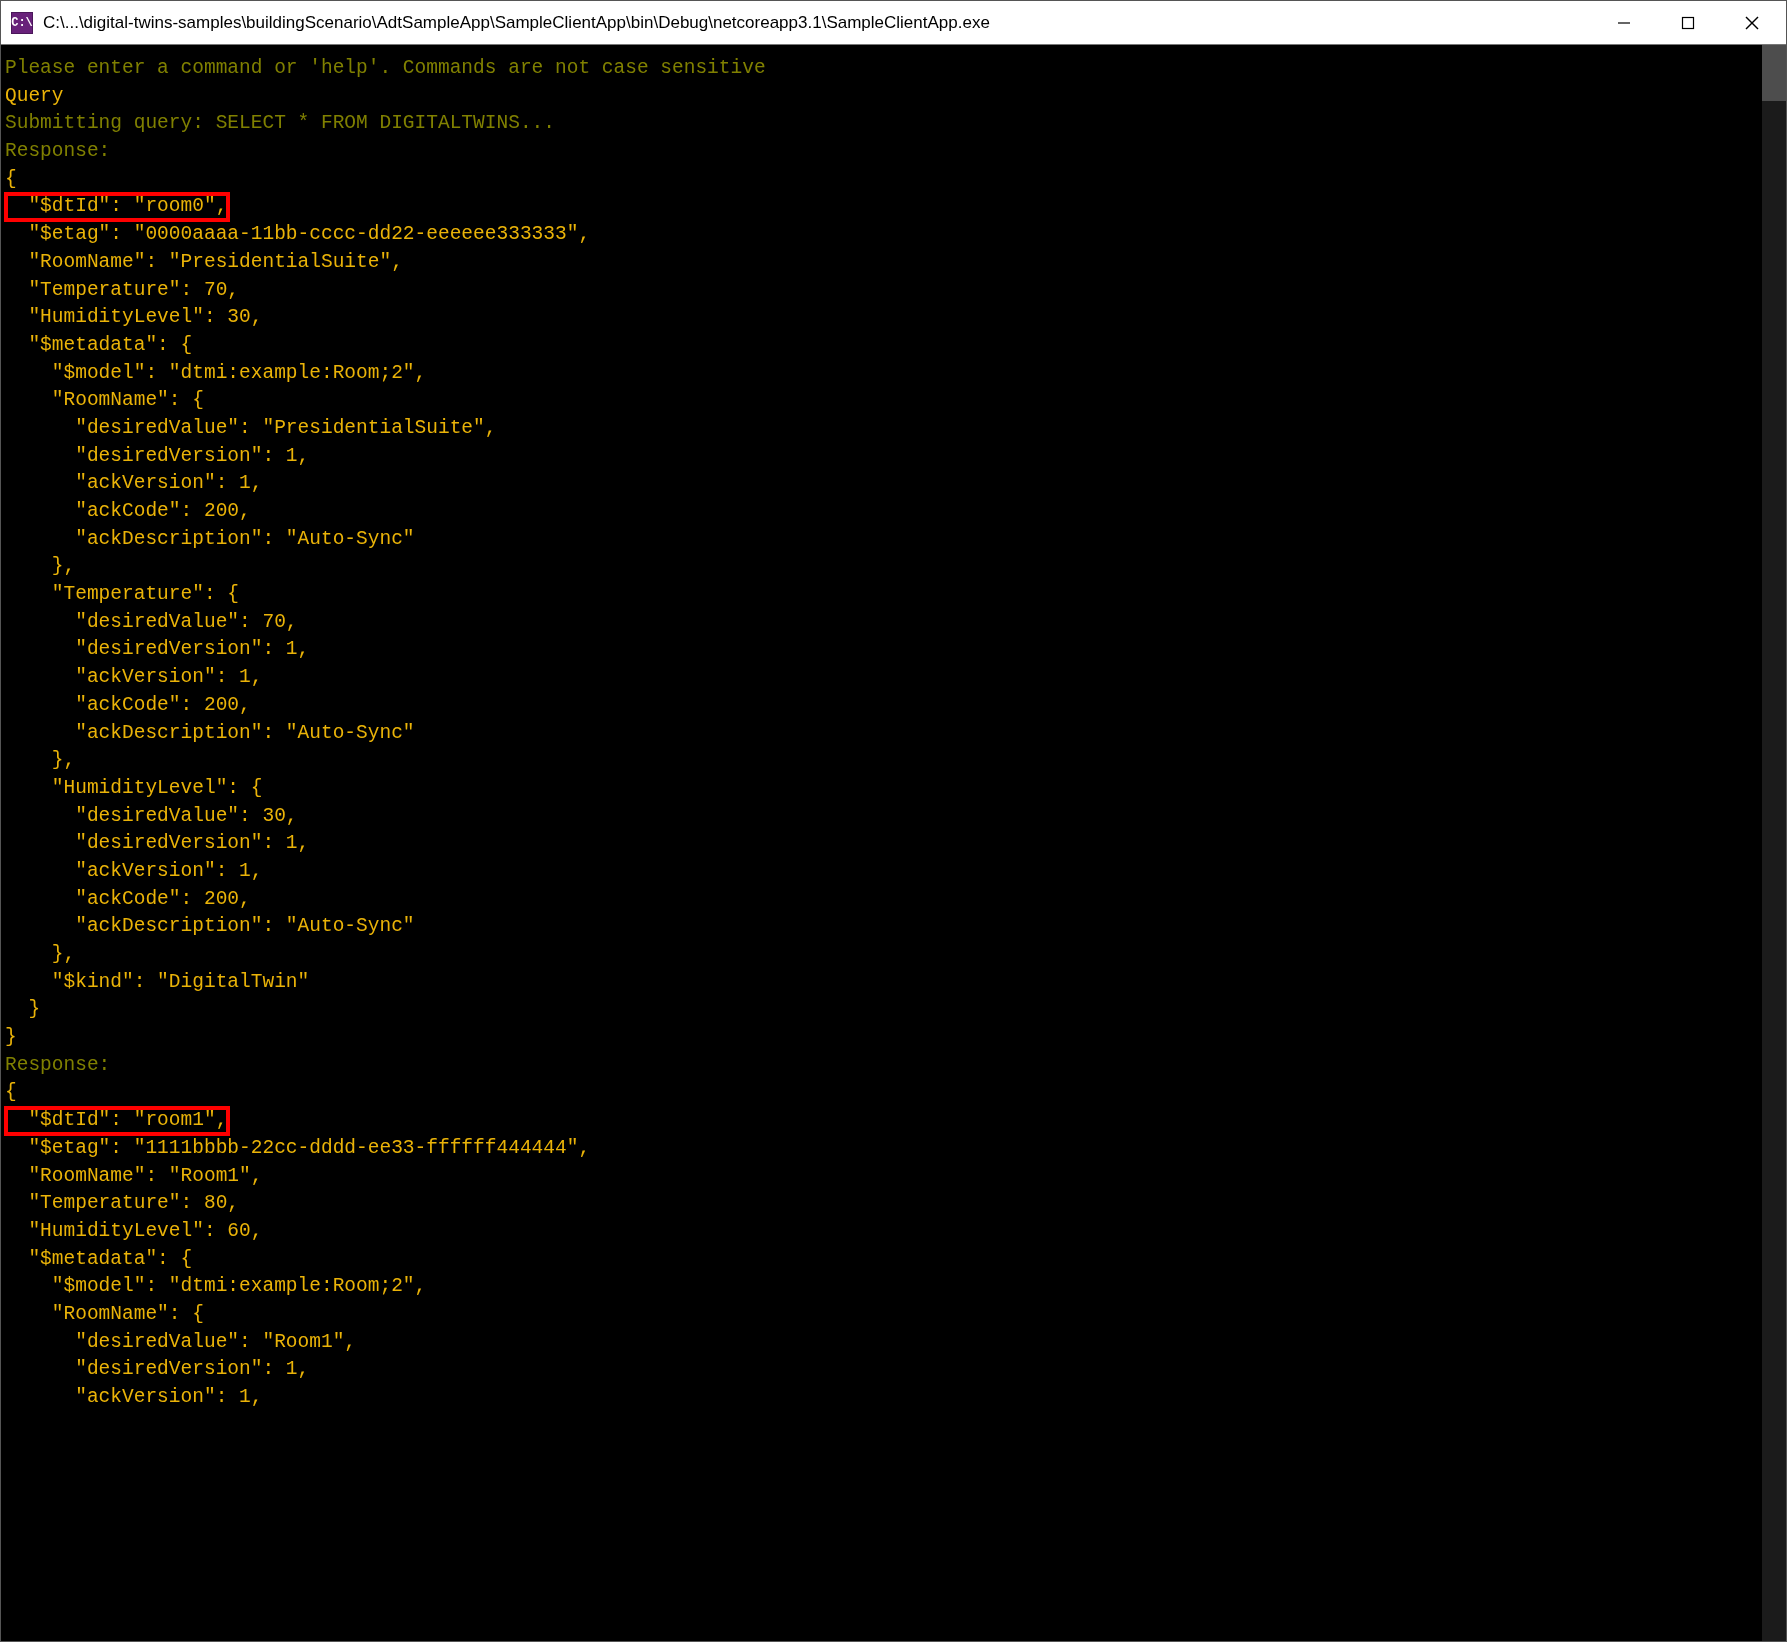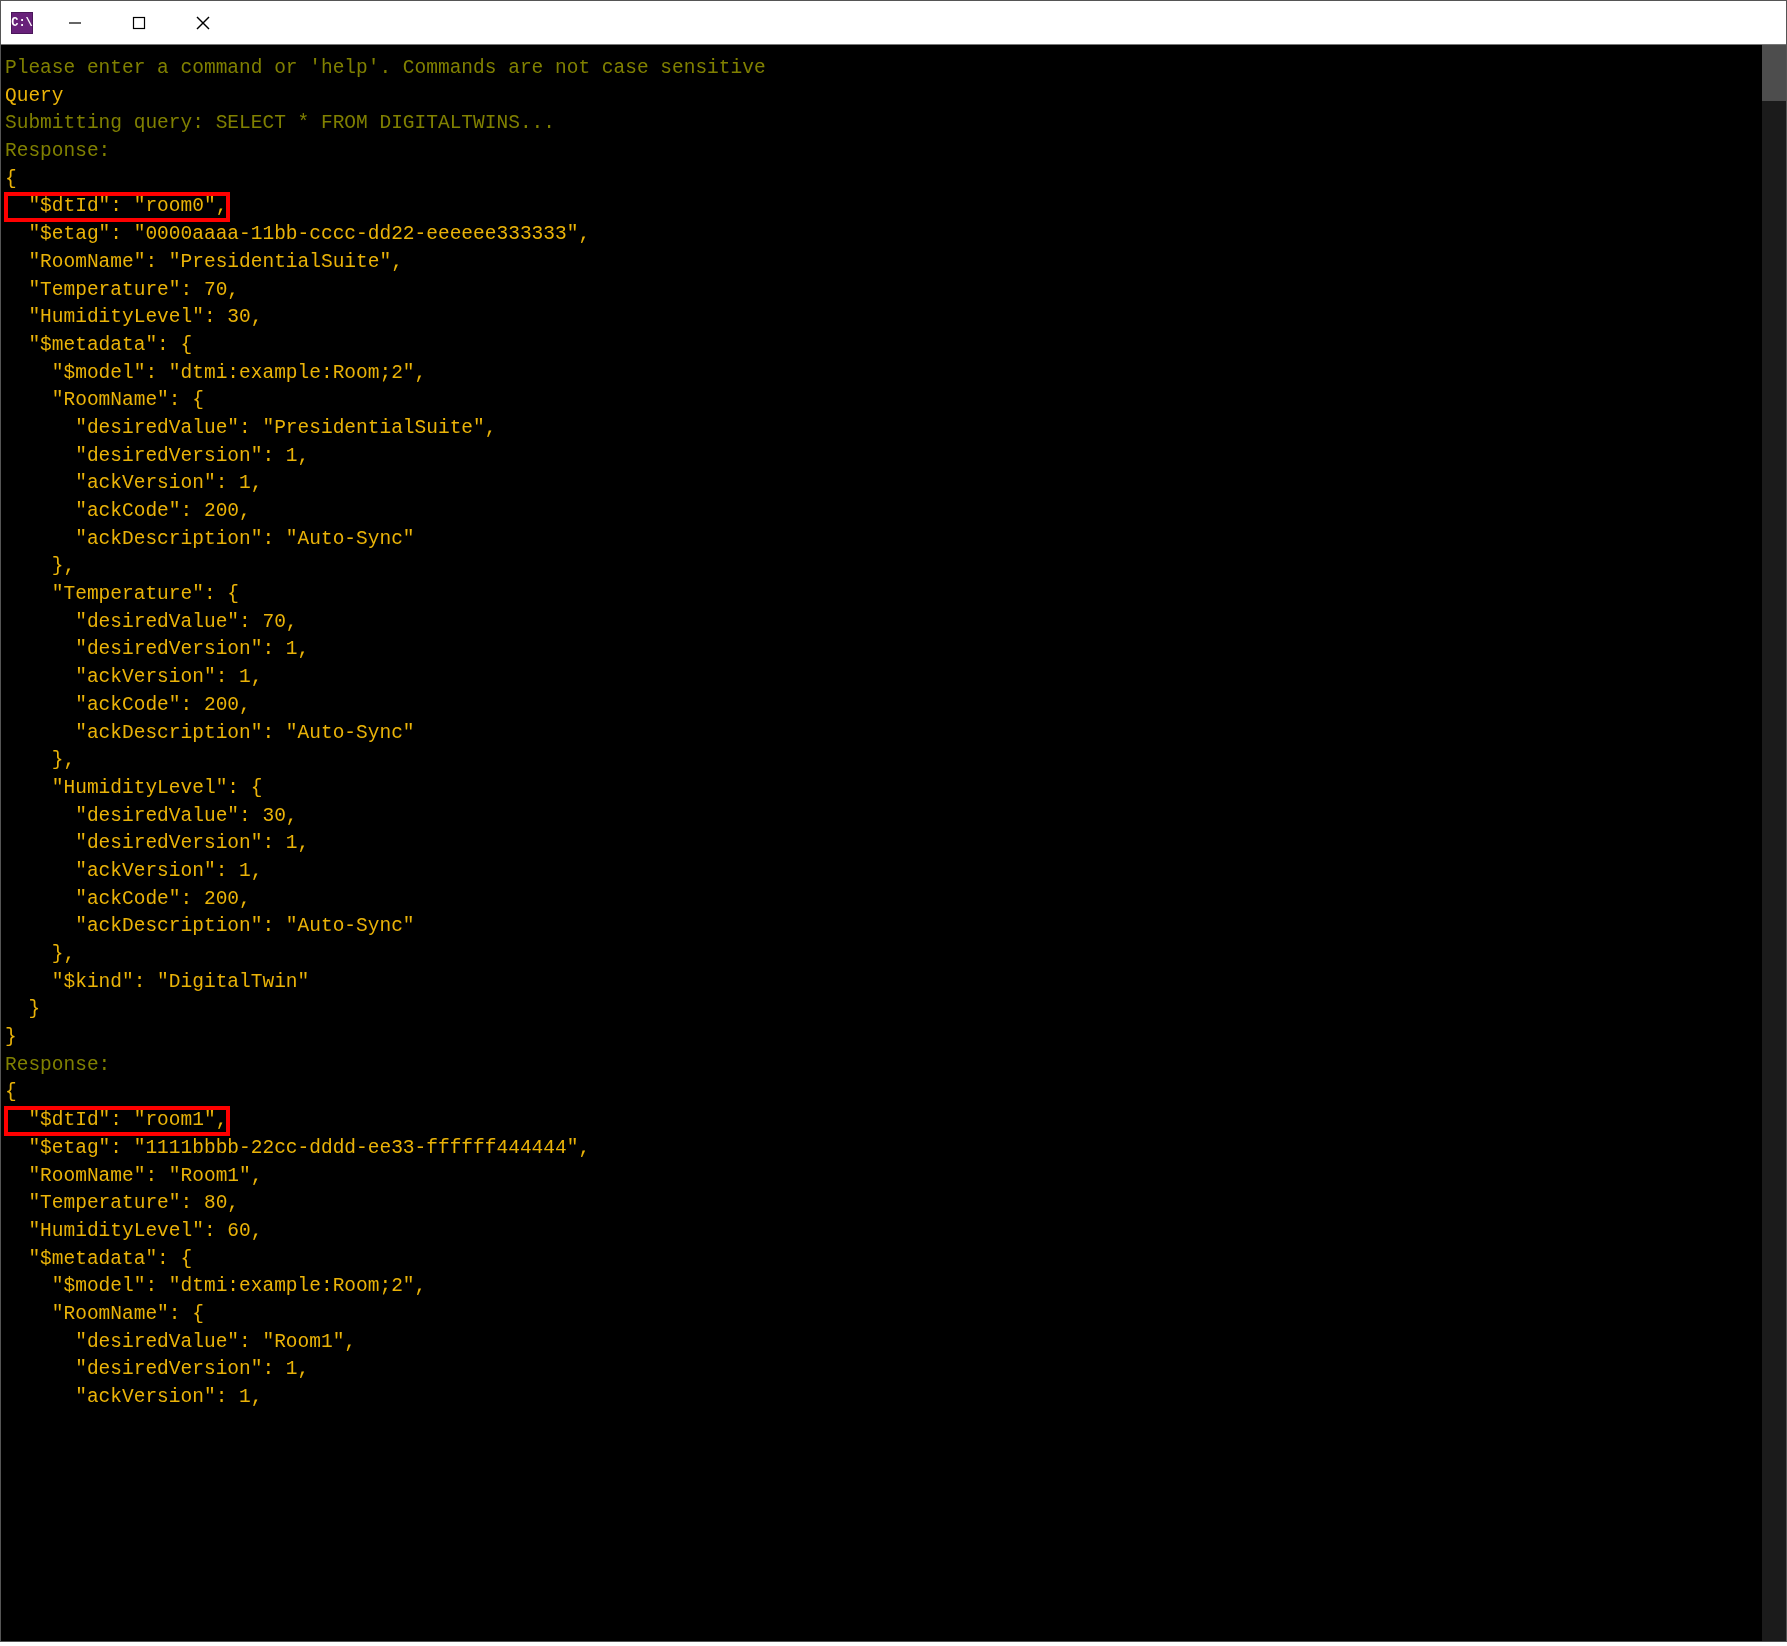--- a/index.html
+++ b/index.html
@@ -115,20 +115,21 @@
     background: #4d4d4d;
   }
 </style>
 </head>
 <body>
 
 <div class="window">
 
   <div class="titlebar">
     <div class="app-icon">C:\</div>
+    <div class="title-text">C:\...\digital-twins-samples\buildingScenario\AdtSampleApp\SampleClientApp\bin\Debug\netcoreapp3.1\SampleClientApp.exe</div>
     <div class="win-controls">
       <div class="win-btn">
         <svg viewBox="0 0 14 14">
             <line x1="1" y1="7" x2="13" y2="7"></line>
           </svg>
       </div>
       <div class="win-btn">
         <svg viewBox="0 0 14 14">
             <rect x="1.5" y="1.5" width="11" height="11"></rect>
           </svg>

